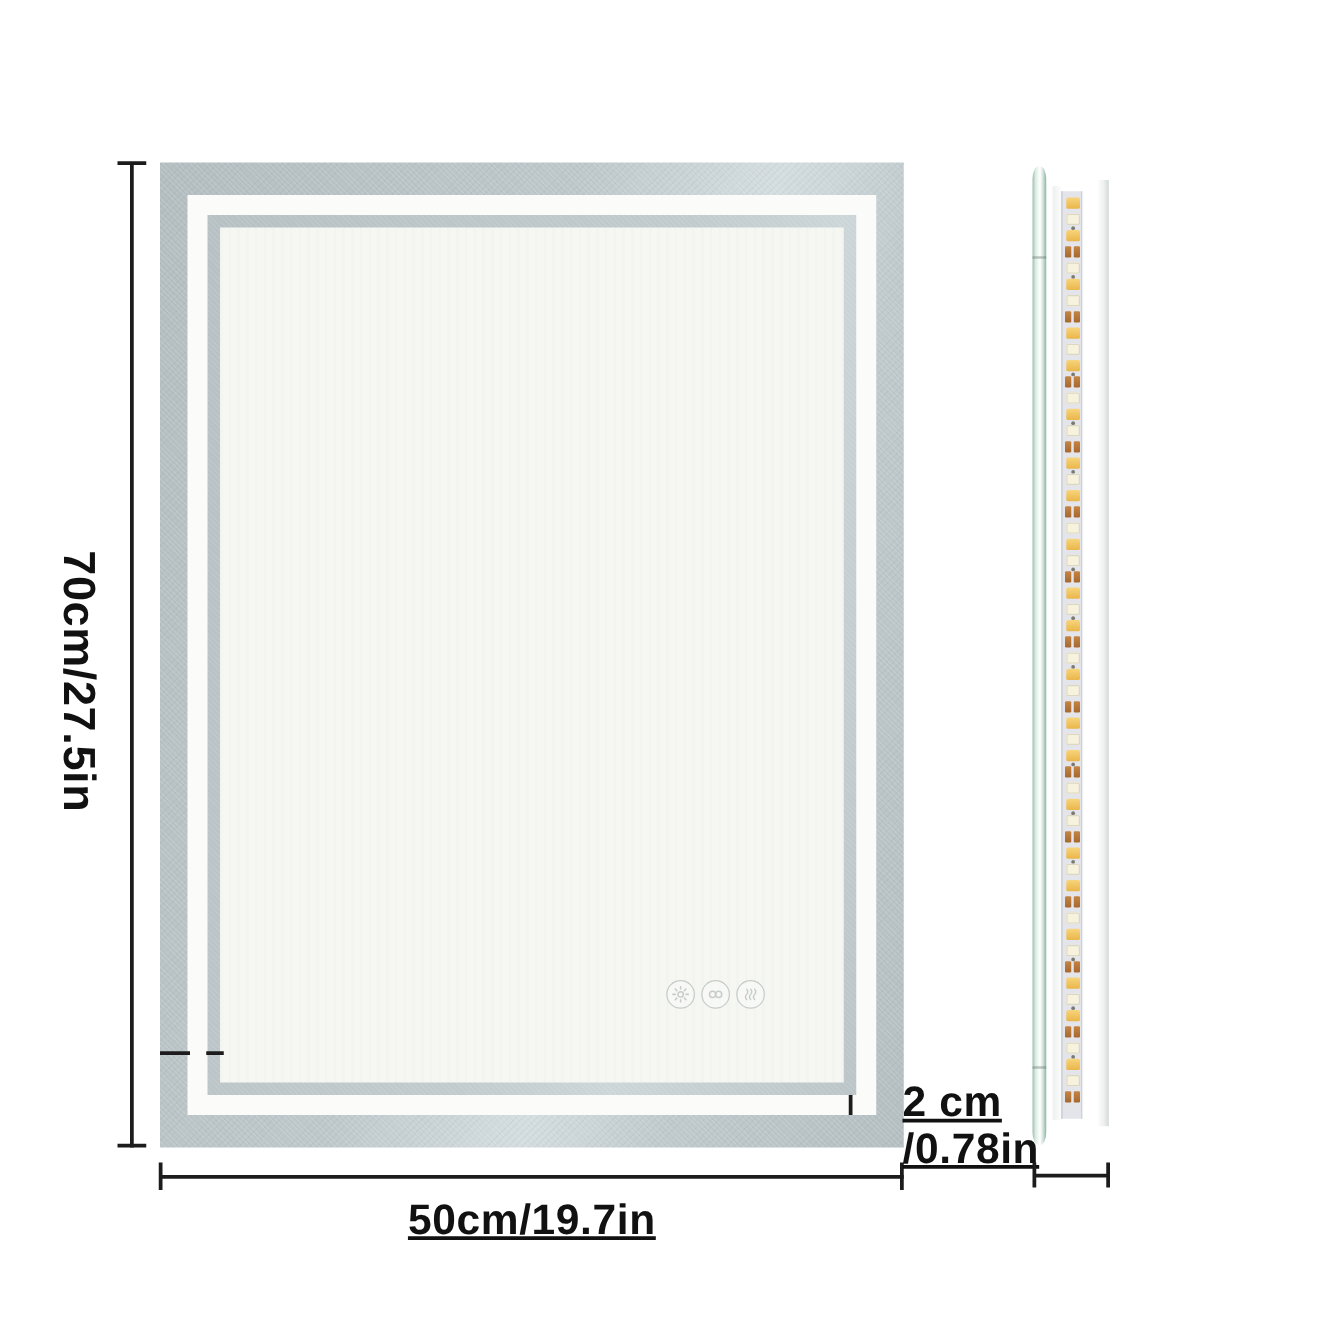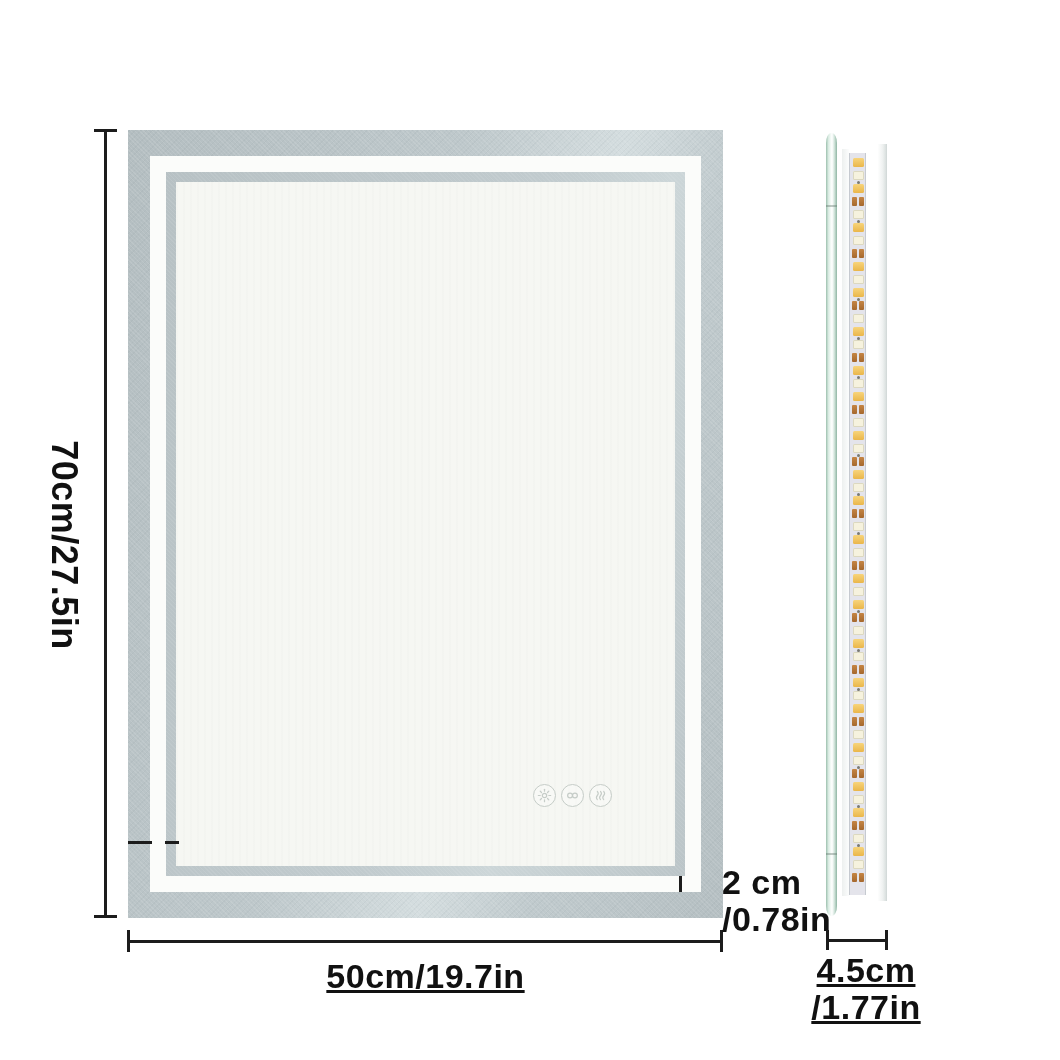--- a/index.html
+++ b/index.html
@@ -128,21 +128,21 @@
   <div class="dline" style="left:104px;top:130px;width:3px;height:788px;"></div>
   <div class="dline" style="left:94px;top:129px;width:23px;height:3px;"></div>
   <div class="dline" style="left:94px;top:915px;width:23px;height:3px;"></div>
   <div class="dlabel height-label">70cm/27.5in</div>
 
   <div class="dline" style="left:128px;top:940px;width:595px;height:3px;"></div>
   <div class="dline" style="left:127px;top:930px;width:3px;height:22px;"></div>
   <div class="dline" style="left:720px;top:930px;width:3px;height:22px;"></div>
   <div class="dlabel center" style="left:128px;top:958px;width:595px;">50cm/19.7in</div>
 
-  <div class="dlabel" style="left:722px;top:864px;">
+  <div class="dlabel" style="left:722px;top:864px;text-decoration:underline;">
     <div>2 cm</div>
     <div>/0.78in</div>
   </div>
 
   <div class="glass">
     <div class="seam" style="top:72px;"></div>
     <div class="seam" style="top:720px;"></div>
   </div>
   <div class="housing">
     <div class="h-left-rail"></div>
@@ -261,18 +261,14 @@
             <i></i>
           </div>
         </div>
     </div>
     <div class="h-right-rail"></div>
   </div>
 
   <div class="dline" style="left:827px;top:939px;width:61px;height:3px;"></div>
   <div class="dline" style="left:826px;top:930px;width:3px;height:20px;"></div>
   <div class="dline" style="left:885px;top:930px;width:3px;height:20px;"></div>
-  <div class="dlabel center" style="left:791px;top:952px;width:150px;">
-    <div>4.5cm</div>
-    <div>/1.77in</div>
-  </div>
 
 </div>
 
 </body></html>

